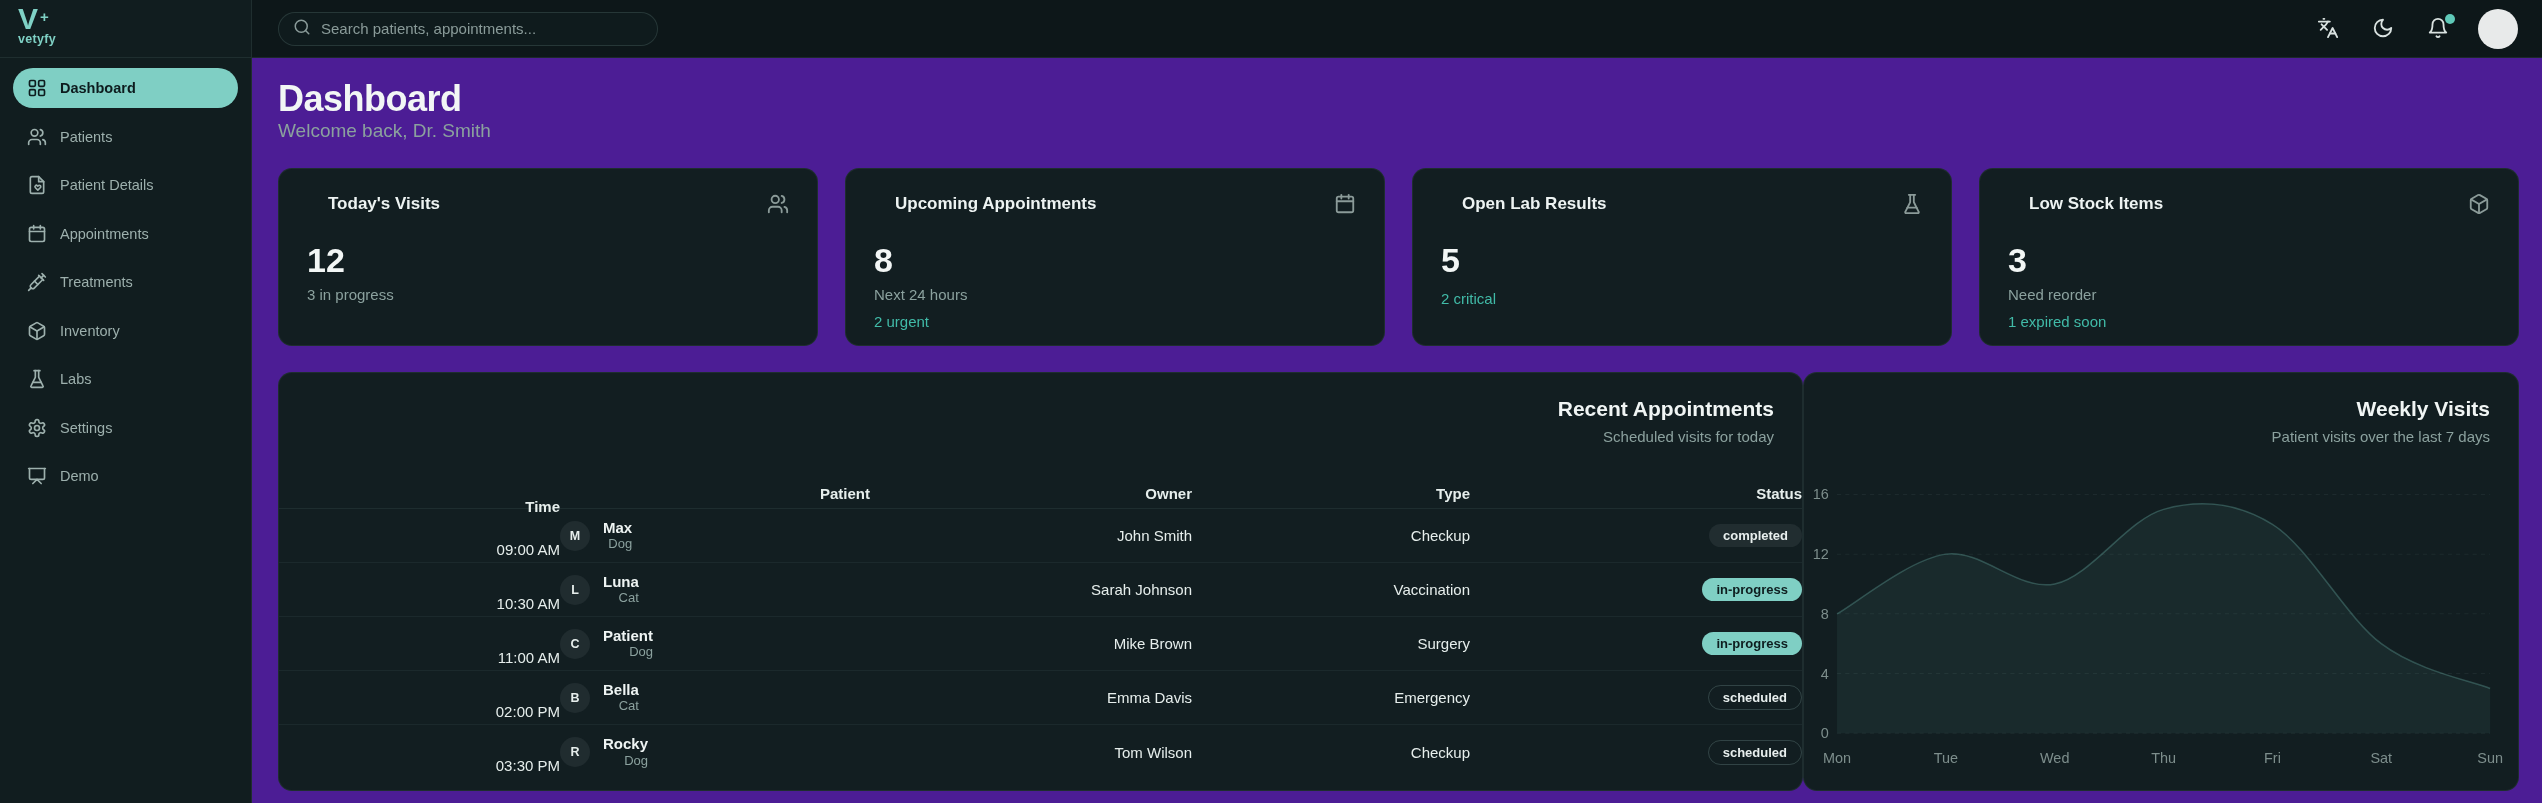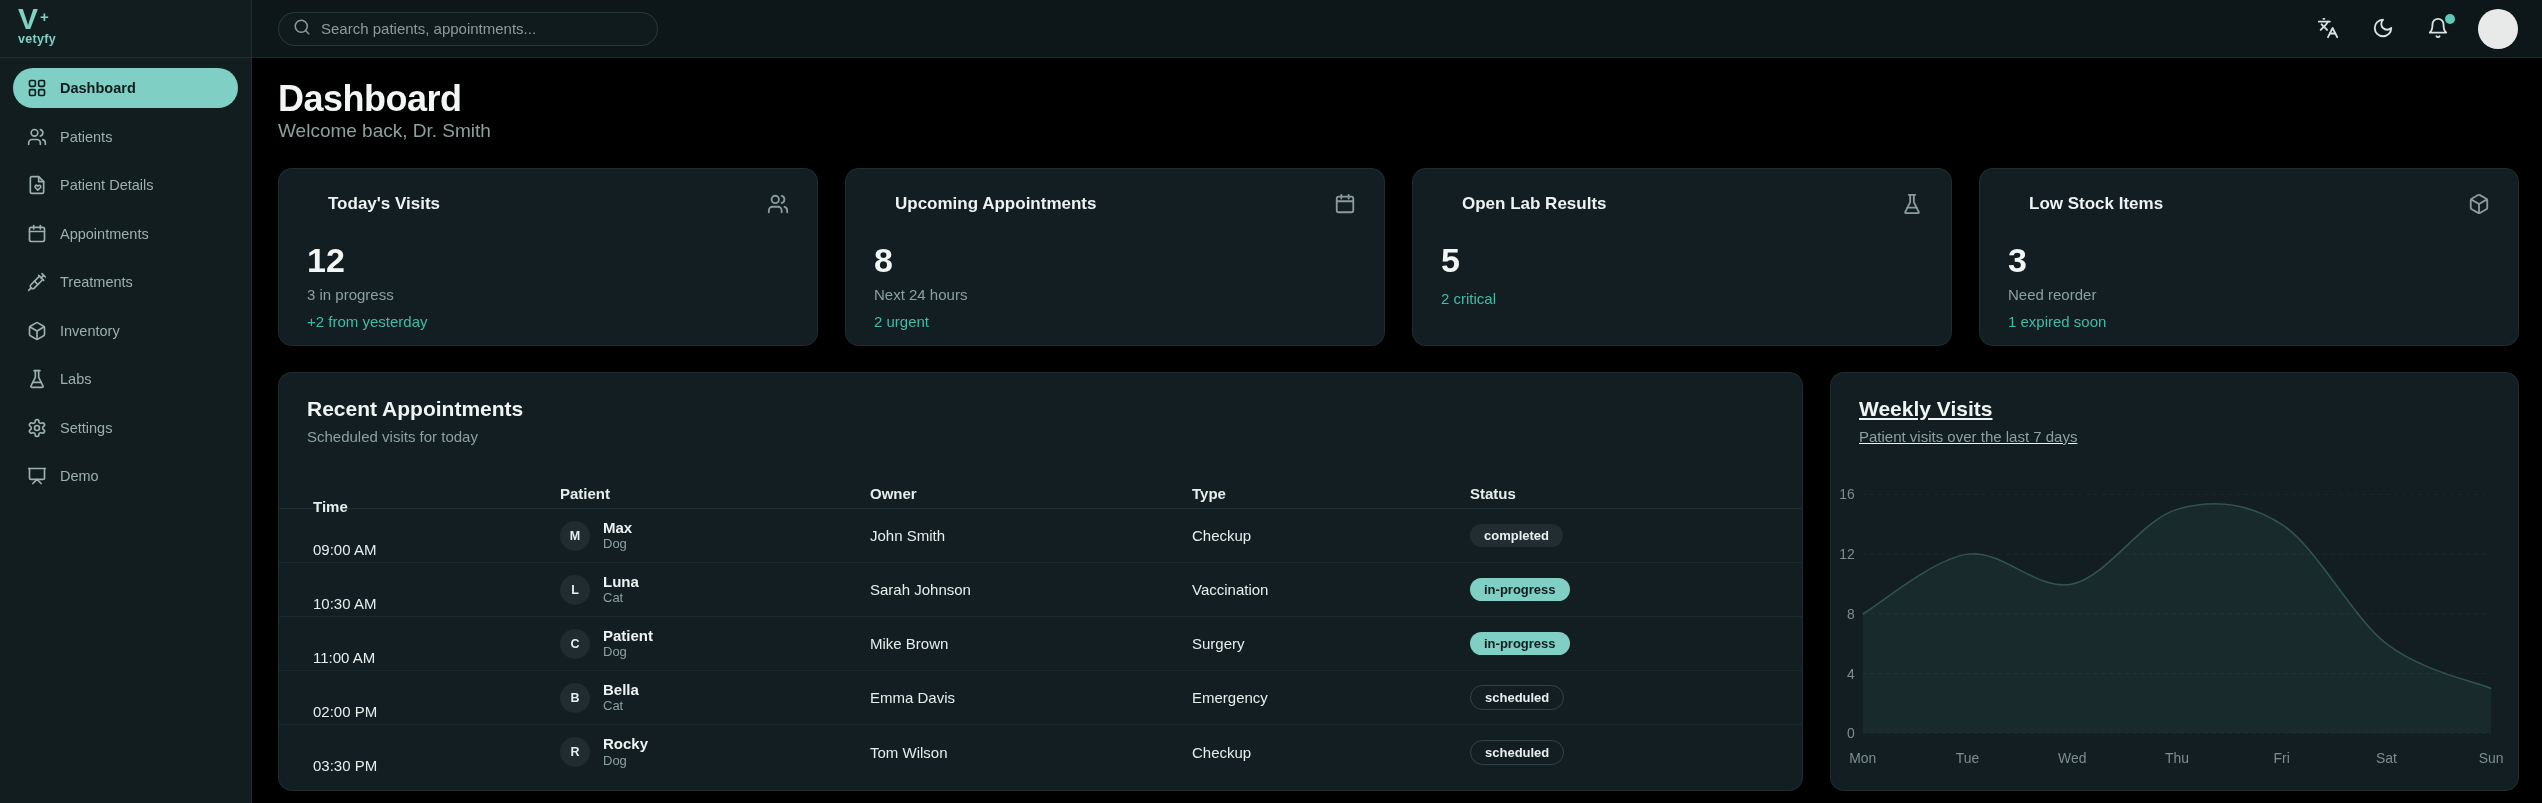--- a/index.html
+++ b/index.html
@@ -14,21 +14,21 @@
   .logo-plus { font-size:15px; font-weight:800; position:absolute; top:-2px; left:22px; letter-spacing:0; }
   .logo-text { color:#7fd1c5; font-size:12.5px; font-weight:700; letter-spacing:0.3px; margin-top:-2px; }
   .nav { padding:10px 13px 0 13px; }
   .nav-item { height:40px; margin-bottom:8.5px; border-radius:20px; display:flex; align-items:center; gap:13px;
     padding:0 14px; color:#9db0ad; font-size:14.5px; cursor:pointer; }
   .nav-item.active { background:#7fcfc4; color:#0d1c1e; font-weight:600; }
   .nav-icon { width:20px; height:20px; display:inline-flex; }
   .nav-icon svg { width:20px; height:20px; }
 
   
-  .main { flex:1 1 auto; display:flex; flex-direction:column; background:#000000; min-width:0; }
+  .main { flex:1 1 auto; display:flex; flex-direction:column; background:#4c1d95; min-width:0; }
   .topbar { height:58px; background:#0d1719; border-bottom:1px solid rgba(122,155,152,0.14);
     display:flex; align-items:center; padding:0 24px 0 26px; flex:0 0 auto; }
   .search { width:380px; height:34px; border:1px solid rgba(122,155,152,0.22); background:#0f1b1d;
     border-radius:17px; display:flex; align-items:center; gap:10px; padding:0 14px; color:#8a9b99; }
   .search svg { width:18px; height:18px; flex:0 0 auto; }
   .search input { background:transparent; border:none; outline:none; color:#cfdcda; font-size:15px; width:100%;
     font-family:"Liberation Sans", sans-serif; }
   .search input::placeholder { color:#8a9b99; }
   .top-actions { margin-left:auto; display:flex; align-items:center; gap:31px; }
   .icon-btn { width:24px; height:24px; color:#d9e2e0; position:relative; background:none; border:none; cursor:pointer; display:inline-flex; }
@@ -45,21 +45,21 @@
   .stat-card { flex:1 1 0; height:178px; background:#121e21; border:1px solid rgba(122,155,152,0.12);
     border-radius:14px; padding:24px 28px; }
   .stat-head { display:flex; justify-content:space-between; align-items:center; }
   .stat-title { font-size:17px; font-weight:700; color:#edf3f2;margin-left:21px; }
   .stat-icon { width:22px; height:22px; color:#8b9b99; }
   .stat-icon svg { width:22px; height:22px; }
   .stat-value { font-size:34px; font-weight:700; margin-top:26px; color:#f2f6f5; }
   .stat-sub { font-size:15px; color:#8ba19e; margin-top:6px; }
   .stat-note { font-size:15px; color:#41bba8; margin-top:10px; }
 
-  .bottom { display:flex; gap:27px; margin-top:26px; }
+  .bottom { display:flex; margin-top:26px;text-align:right; }
   .panel { background:#121e21; border:1px solid rgba(122,155,152,0.12); border-radius:14px; height:419px; }
   .appointments { width:1525px; flex:0 0 auto; padding:24px 0 0 0; }
   .panel-titleblock { padding:0 28px; }
   .panel-title { font-size:21px; font-weight:700; color:#f0f5f4; }
   .panel-sub { font-size:15px; color:#8ba19e; margin-top:7px; }
 
   .table { margin-top:26px; }
   .t-row { display:grid; grid-template-columns:281px 310px 322px 278px 1fr; align-items:center; }
   .t-head { height:38px; font-size:15px; font-weight:700; color:#e9f0ef; border-bottom:1px solid rgba(122,155,152,0.12); }
   .t-body .t-row { height:54px; border-bottom:1px solid rgba(122,155,152,0.09); cursor:pointer; }
@@ -69,21 +69,21 @@
   .cell-patient { display:flex; align-items:center; gap:13px; }
   .pet-avatar { width:30px; height:30px; border-radius:50%; background:#202c2f; color:#e6eeec;
     font-size:12.5px; font-weight:600; display:flex; align-items:center; justify-content:center; flex:0 0 auto; }
   .pet-name { font-size:15px; font-weight:600; color:#eef4f3; line-height:1.15; }
   .pet-species { font-size:13px; color:#8ba19e; line-height:1.15; margin-top:1px; }
   .badge { display:inline-block; font-size:13px; font-weight:600; padding:4px 14px; border-radius:999px; }
   .badge.completed { background:#212d30; color:#e8efee; }
   .badge.in-progress { background:#7fcfc4; color:#0e1d1f; }
   .badge.scheduled { background:transparent; border:1px solid rgba(122,155,152,0.30); color:#e8efee; }
 
-  .chart-panel { flex:1 1 auto; position:relative; padding:24px 0 0 0; overflow:hidden;text-decoration:underline; }
+  .chart-panel { flex:1 1 auto; position:relative; padding:24px 0 0 0; overflow:hidden; }
   .chart-svg { position:absolute; left:0; top:0; width:100%; height:100%; }
   .chart-titleblock { position:relative; z-index:2; }
 </style>
 </head>
 <body>
 
 <div class="app">
 
   <aside class="sidebar">
     <div class="logo-block">
@@ -236,21 +236,20 @@
               <span class="stat-title">Today's Visits</span>
               <span class="stat-icon"><svg viewBox="0 0 24 24" fill="none" stroke="currentColor" stroke-width="2" stroke-linecap="round" stroke-linejoin="round">
                   <path d="M16 21v-2a4 4 0 0 0-4-4H6a4 4 0 0 0-4 4v2"></path>
                   <circle cx="9" cy="7" r="4"></circle>
                   <path d="M22 21v-2a4 4 0 0 0-3-3.87"></path>
                   <path d="M16 3.13a4 4 0 0 1 0 7.75"></path>
                 </svg></span>
             </div>
             <div class="stat-value">12</div>
             <div class="stat-sub">3 in progress</div>
-            <div class="stat-note">+2 from yesterday</div>
           </div>
           <div class="stat-card">
             <div class="stat-head">
               <span class="stat-title">Upcoming Appointments</span>
               <span class="stat-icon"><svg viewBox="0 0 24 24" fill="none" stroke="currentColor" stroke-width="2" stroke-linecap="round" stroke-linejoin="round">
                   <rect x="3" y="4" width="18" height="17" rx="2"></rect>
                   <path d="M8 2v4"></path>
                   <path d="M16 2v4"></path>
                   <path d="M3 9h18"></path>
                 </svg></span>

